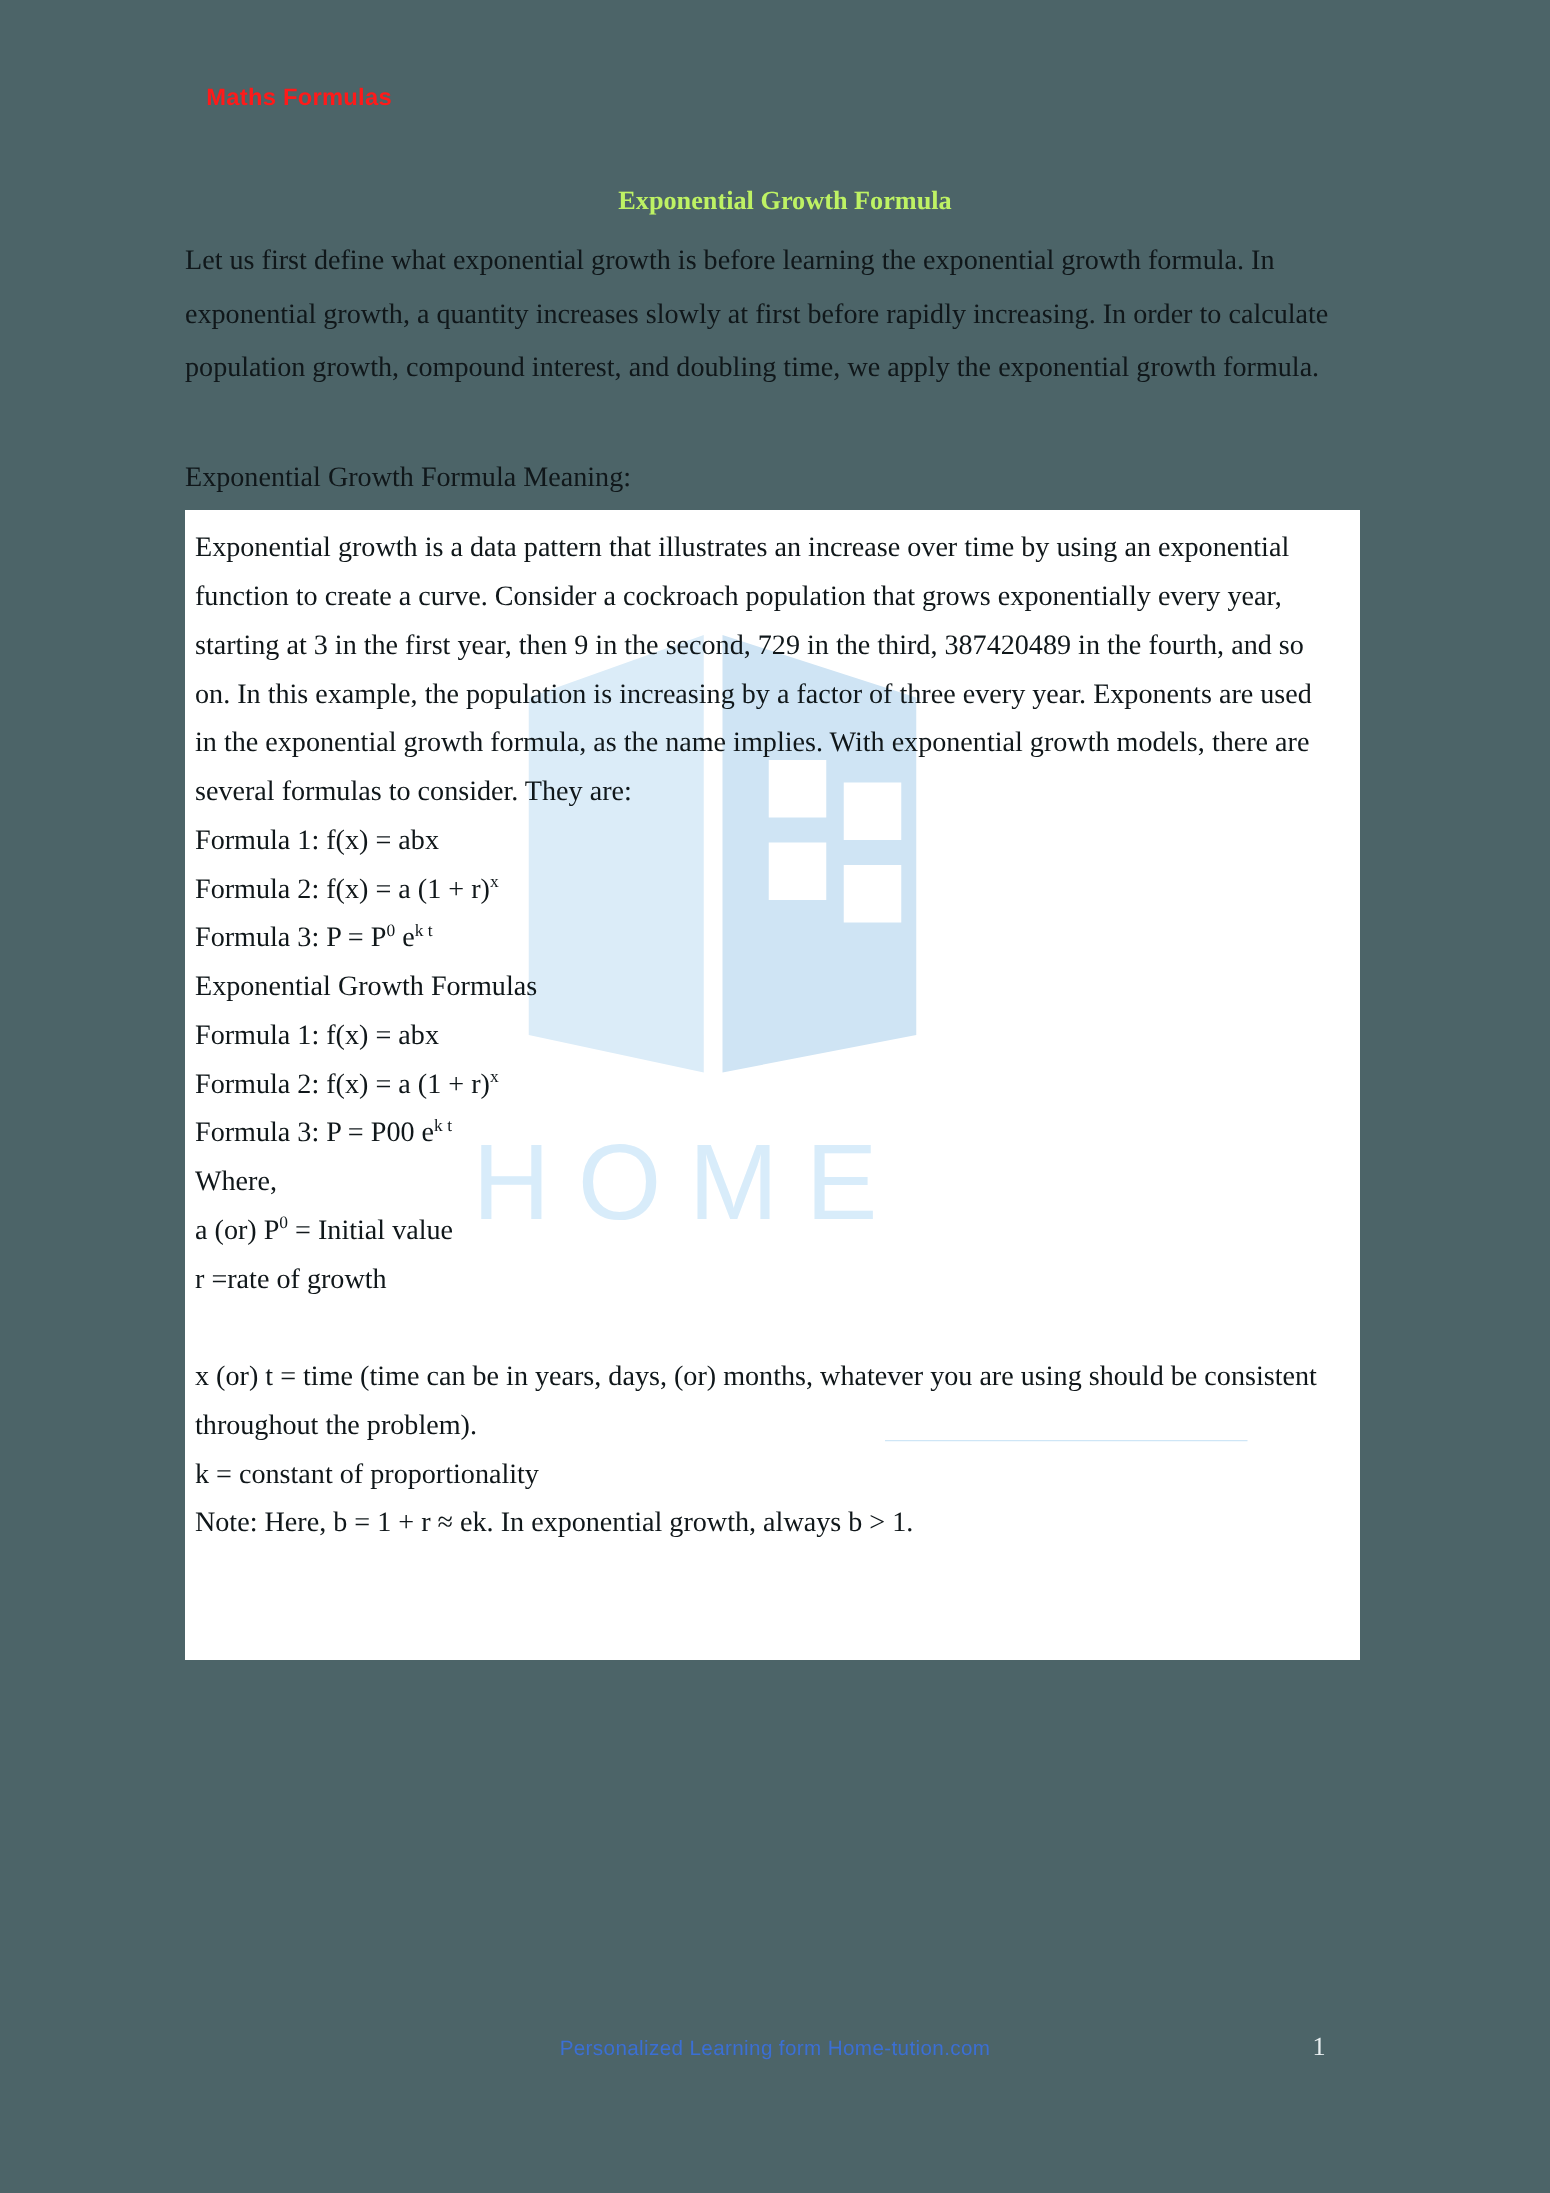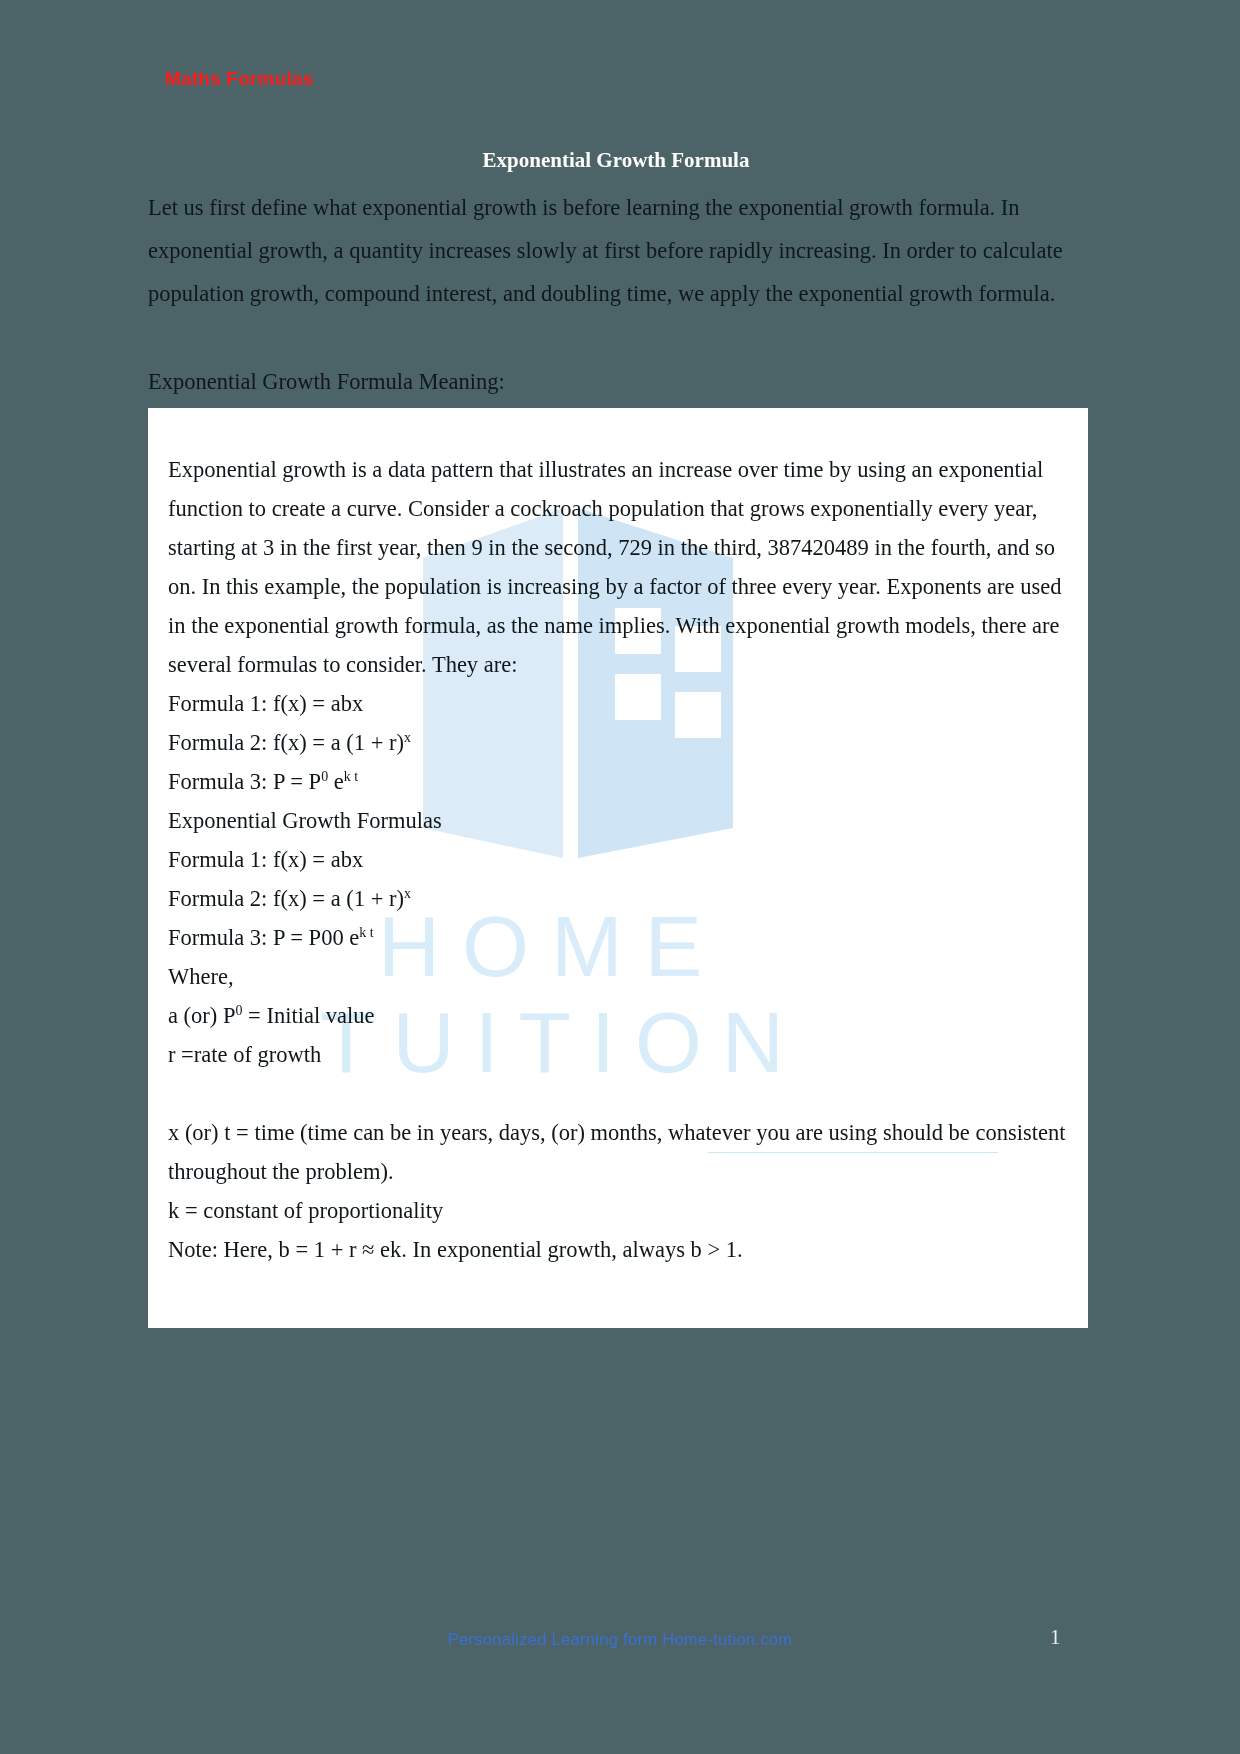--- a/index.html
+++ b/index.html
@@ -31,28 +31,28 @@
     font-weight: bold;
     font-size: 19px;
     color: #ff1a1a;
     letter-spacing: 0.2px;
     white-space: nowrap;
     margin-left: 17px;
   }
 
   .doc-title {
     position: absolute;
-    left: 144px;
+    left: 156px;
     top: 148px;
     width: 944px;
     text-align: center;
     font-family: "Liberation Serif", serif;
     font-weight: bold;
     font-size: 21px;
-    color: #ffffff;
+    color: #bef264;
   }
 
   .intro {
     position: absolute;
     left: 148px;
     top: 186px;
     width: 944px;
     font-size: 22.5px;
     line-height: 43px;
     color: #10171a;
@@ -106,22 +106,21 @@
     display: block;
     margin-left: -58px;
     letter-spacing: 20px;
   }
 
   .card-body {
     position: absolute;
     left: 0;
     top: 0;
     width: 940px;
-    padding: 12px;
-    margin-top: 20px;
+    padding: 0;
   }
   .p {
     position: relative;
     margin: 0;
     padding: 0 18px 0 8px;
     font-size: 22.5px;
     line-height: 39px;
     color: #10171a;
   }
   .para {
@@ -186,21 +185,20 @@
       <svg class="wm-shape" width="420" height="420" viewBox="0 0 420 420">
         <path d="M20 60 L160 10 L160 360 L20 330 Z" fill="#dbecf8"></path>
         <path d="M175 10 L330 60 L330 330 L175 360 Z" fill="#cfe4f4"></path>
         <rect x="212" y="110" width="46" height="46" fill="#ffffff"></rect>
         <rect x="272" y="128" width="46" height="46" fill="#ffffff"></rect>
         <rect x="212" y="176" width="46" height="46" fill="#ffffff"></rect>
         <rect x="272" y="194" width="46" height="46" fill="#ffffff"></rect>
       </svg>
       <div class="wm-text">
         <span>HOME</span>
-        <span class="line2">TUITION</span>
       </div>
     </div>
 
     <div class="card-body">
       <div class="p para">Exponential growth is a data pattern that illustrates an increase over time by using an exponential function to create a curve. Consider a cockroach population that grows exponentially every year, starting at 3 in the first year, then 9 in the second, 729 in the third, 387420489 in the fourth, and so on. In this example, the population is increasing by a factor of three every year. Exponents are used in the exponential growth formula, as the name implies. With exponential growth models, there are several formulas to consider. They are:</div>
 
       <div class="p line">Formula 1: f(x) = abx</div>
 
       <div class="p line"><span>Formula 2: f(x) = a (1 + r)</span><sup>x</sup></div>
 

